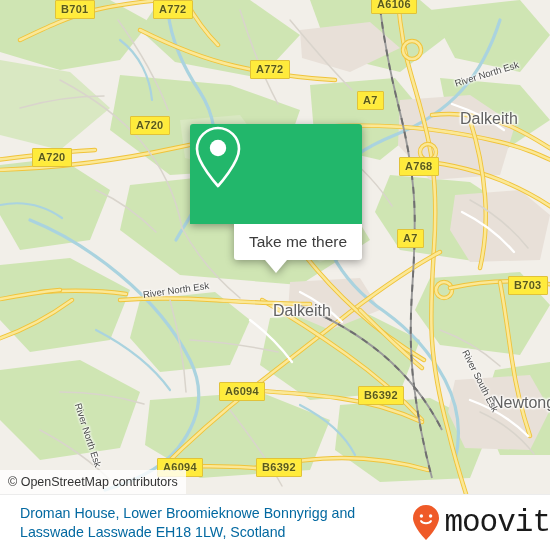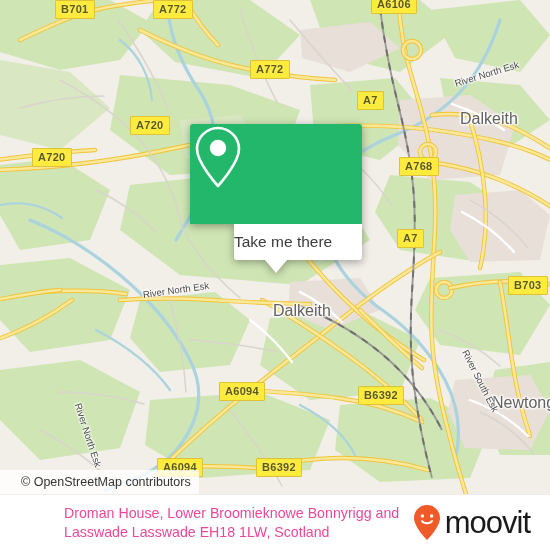--- a/index.html
+++ b/index.html
@@ -11,21 +11,21 @@
   #app{position:relative;width:550px;height:550px;overflow:hidden;background:#fff;}
 
   
   #map{position:absolute;left:0;top:0;width:550px;height:494px;overflow:hidden;background:#f2efe9;}
   #map svg{position:absolute;left:0;top:0;}
 
   
   .attrib{
     position:absolute;left:0;bottom:0;height:24px;line-height:24px;
     background:rgba(255,255,255,0.80);
-    font-size:12.5px;color:#333;padding:0 8px 0 21px;white-space:nowrap;
+    font-size:12.5px;color:#333;padding:0 8px 0 8px;white-space:nowrap;
   }
 
   
   .shield{
     position:absolute;background:#ffeb3b;border:1.6px solid #e0c23a;
     border-radius:1px;color:#4a4a00;font-weight:bold;font-size:11px;
     line-height:14px;padding:1px 5px 2px 5px;letter-spacing:.3px;
     white-space:nowrap;box-sizing:border-box;
     text-shadow:0 0 2px rgba(255,255,255,.4);
   }
@@ -47,39 +47,39 @@
   #popup{
     position:absolute;left:190px;top:124px;width:172px;
     filter:drop-shadow(0 2px 4px rgba(0,0,0,.35));
   }
   .popup-head{
     background:#22b76b;height:100px;border-radius:3px 3px 0 0;
     display:flex;align-items:center;justify-content:center;
   }
   .popup-btn{
     background:#fff;height:36px;border-radius:0 0 3px 3px;
-    display:flex;align-items:center;justify-content:flex-start;
+    display:flex;align-items:center;justify-content:center;
     font-size:15.5px;color:#3c3c3c;margin-left:44px;
   }
   .popup-tail{
     position:absolute;left:50%;margin-left:-11px;top:136px;
     width:0;height:0;border-left:11px solid transparent;
     border-right:11px solid transparent;border-top:13px solid #fff;
   }
 
   
   #footer{
     position:absolute;left:0;bottom:0;width:550px;height:56px;background:#fff;
     display:flex;align-items:center;border-top:1px solid #ececec;box-sizing:border-box;
   }
   .f-text{
-    font-size:14.2px;line-height:19px;color:#ec4899;padding-left:20px;
-    max-width:392px;font-weight:normal;margin-left:44px;
-  }
-  .f-logo{position:absolute;right:20px;top:50%;transform:translateY(-50%);display:flex;align-items:center;}
+    font-size:14.2px;line-height:19px;color:#0369a1;padding-left:20px;
+    max-width:392px;font-weight:normal;
+  }
+  .f-logo{position:absolute;right:0;top:50%;transform:translateY(-50%);display:flex;align-items:center;font-family:Liberation Mono, monospace;}
   .f-logo .word{font-size:31px;color:#1a1a1a;letter-spacing:-1px;margin-left:3px;line-height:31px;}
 </style>
 </head>
 <body>
 
 <div id="app">
 
   <div id="map">
 
     <svg width="550" height="494" viewBox="0 0 550 494">

